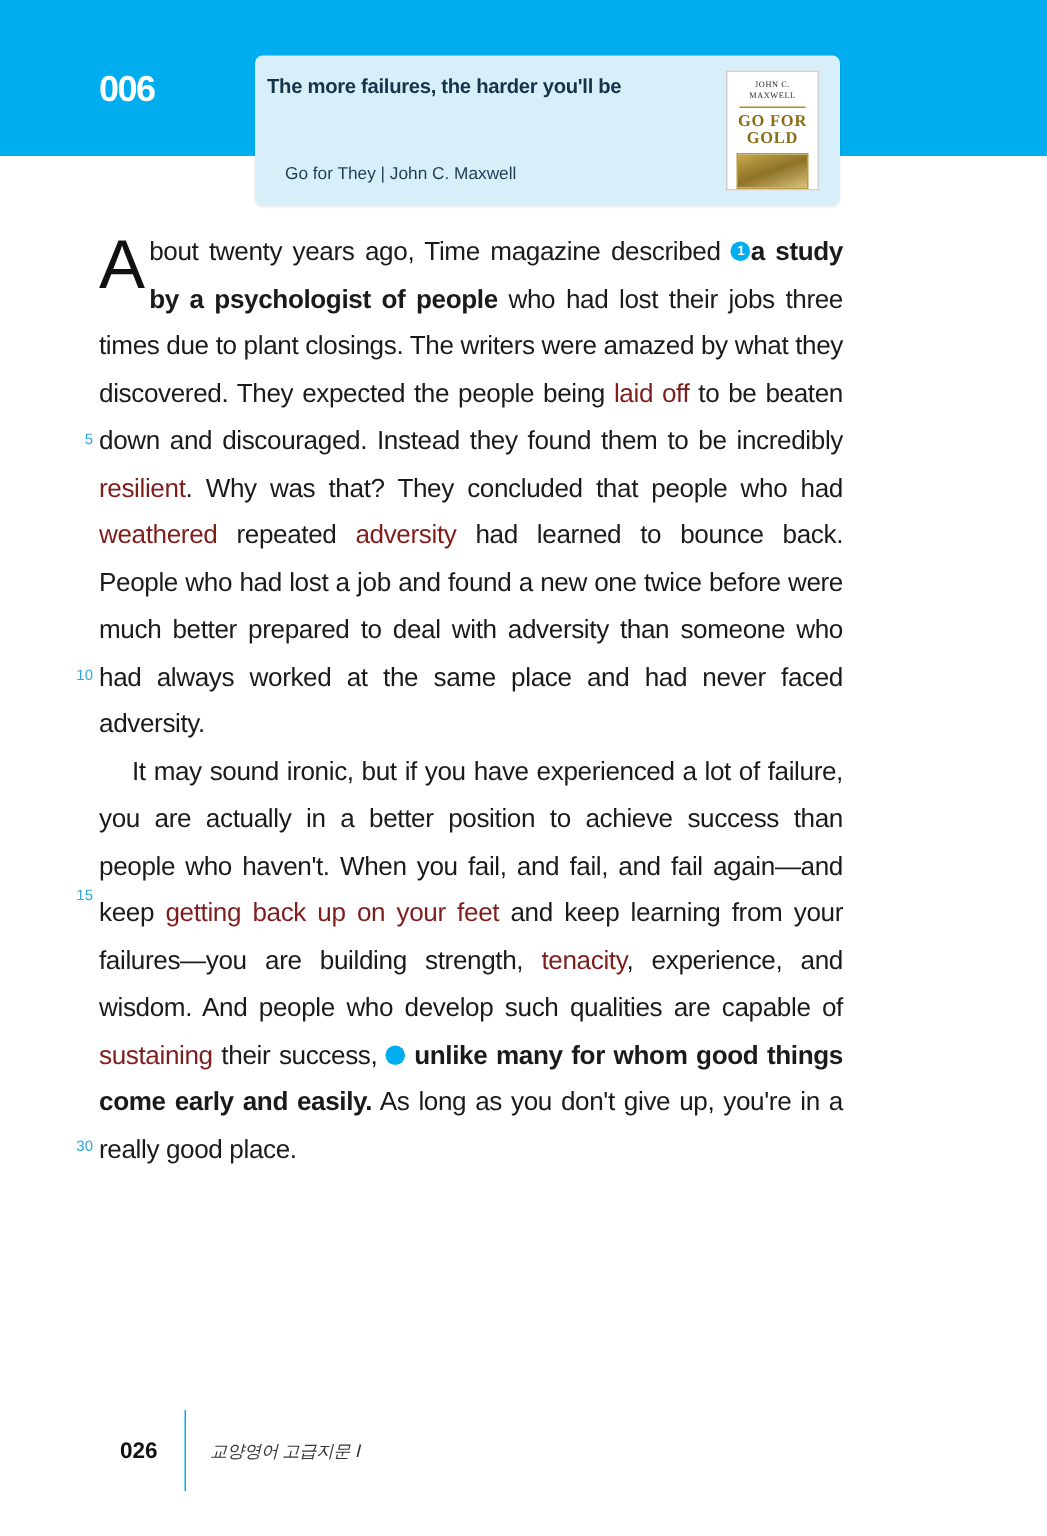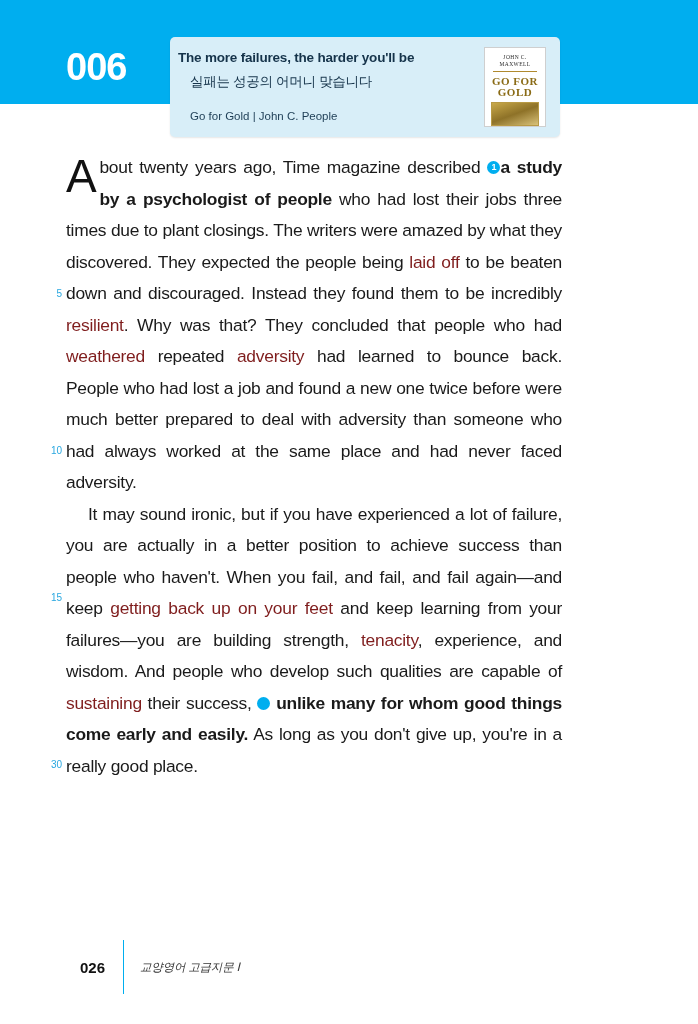--- a/index.html
+++ b/index.html
@@ -22,21 +22,21 @@
     top: 0;
     left: 0;
     width: 698px;
     height: 104px;
     background: #00AEEF;
   }
   .lesson-number {
     position: absolute;
     left: 66px;
     top: 48px;
-    font-size: 38px;
+    font-size: 24px;
     font-weight: bold;
     color: #ffffff;
     letter-spacing: -1px;
     line-height: 1;
   }
 
   
   .title-card {
     position: absolute;
     left: 170px;
@@ -209,22 +209,21 @@
 </style>
 </head>
 <body>
 
 <div class="header-band"></div>
 
 <div class="lesson-number">006</div>
 
 <div class="title-card">
   <div class="title-en">The more failures, the harder you'll be</div>
-  <div class="title-ko">실패는 성공의 어머니 맞습니다</div>
-  <div class="source">Go for Gold | John C. People</div>
+  <div class="source">Go for They | John C. Maxwell</div>
 
   <div class="book-cover">
     <div class="bc-author">JOHN C. MAXWELL</div>
     <div class="bc-rule"></div>
     <div class="bc-title">GO FOR GOLD</div>
     <div class="bc-img"></div>
 
   </div>
 </div>
 

